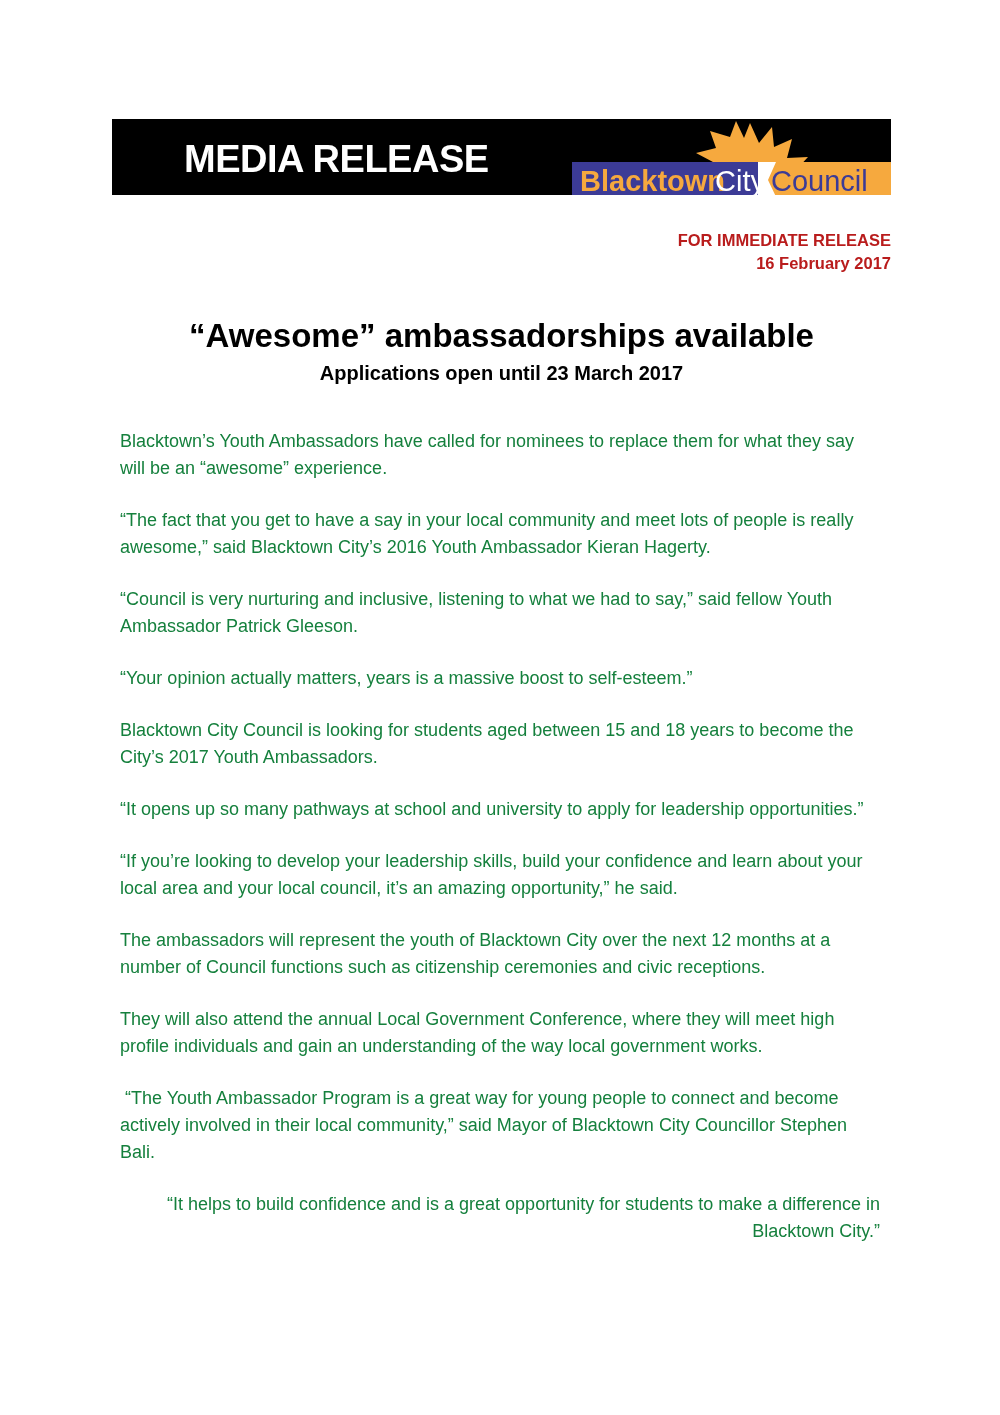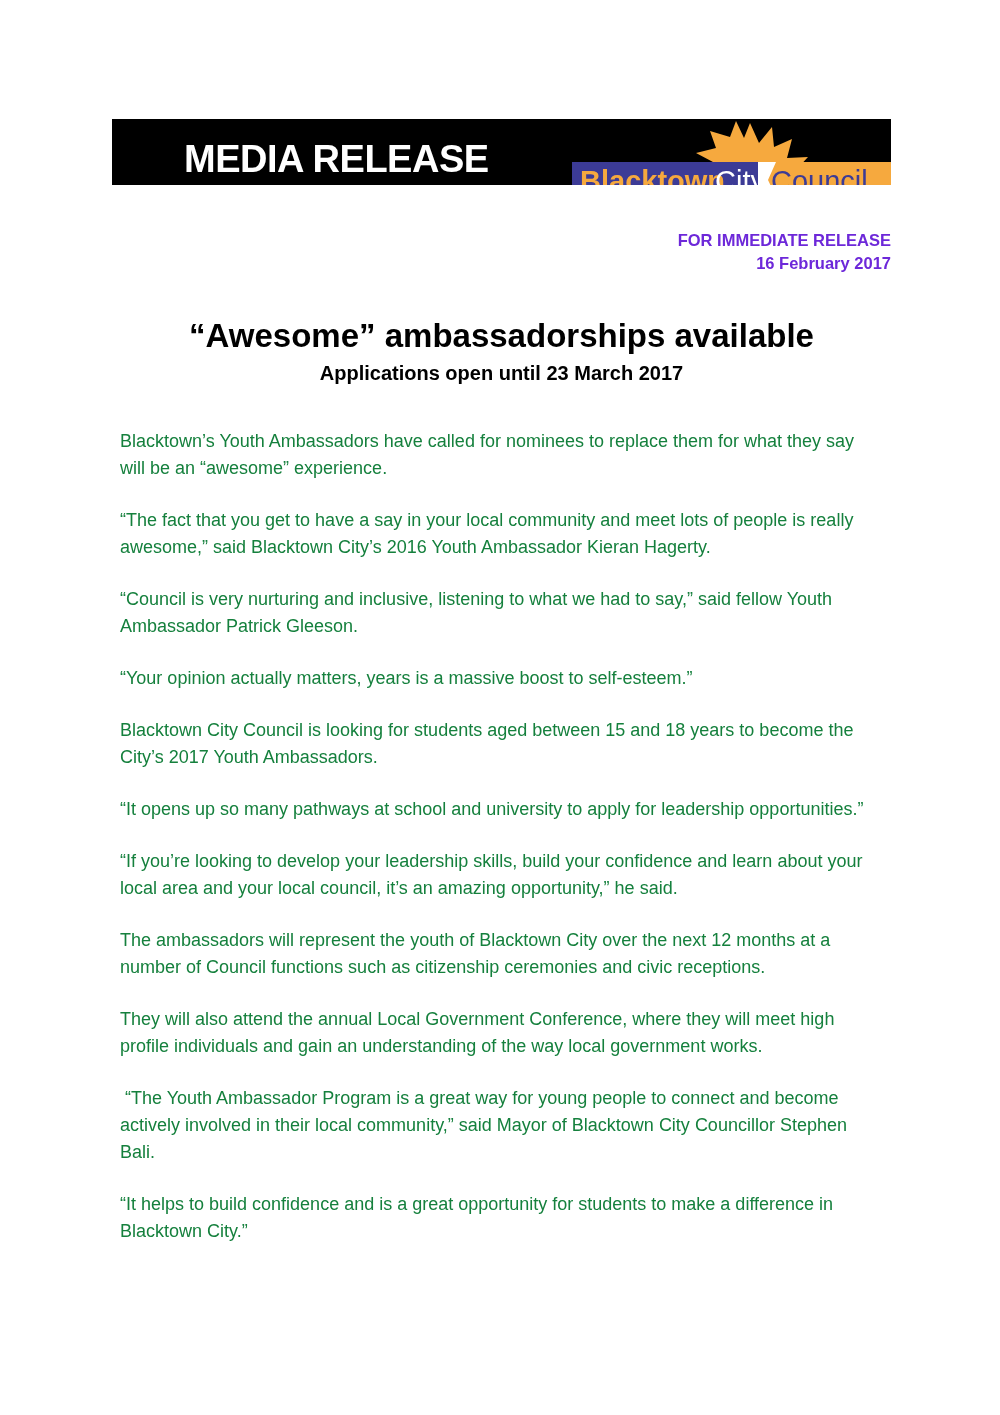--- a/index.html
+++ b/index.html
@@ -22,21 +22,21 @@
     height: 1415px;
     background: #ffffff;
   }
 
   
   .header-bar {
     position: absolute;
     left: 112px;
     top: 119px;
     width: 779px;
-    height: 66px;
+    height: 76px;
     background: #000000;
     overflow: hidden;
   }
 
   .masthead-title {
     position: absolute;
     left: 72px;
     top: 17px;
     font-family: "Liberation Sans", sans-serif;
     font-weight: bold;
@@ -64,21 +64,21 @@
   
   .release-meta {
     position: absolute;
     right: 109px;
     top: 229px;
     text-align: right;
     font-family: "Liberation Sans", sans-serif;
     font-weight: bold;
     font-size: 16.5px;
     line-height: 23px;
-    color: #6d28d9;
+    color: #b91c1c;
   }
   .release-meta div { white-space: nowrap; }
 
   
   .headline-block {
     position: absolute;
     left: 112px;
     top: 316px;
     width: 779px;
     text-align: center;
@@ -110,21 +110,21 @@
   }
   .body-copy p {
     margin: 0 0 25px 0;
     font-family: "Liberation Sans", sans-serif;
     font-size: 18px;
     line-height: 27px;
     color: #15803d;
     text-align: left;
     white-space: pre-wrap;
   }
-  .body-copy p:last-child { margin-bottom: 0; }
+  .body-copy p:last-child { margin-bottom: 0; text-align: right; }
 </style>
 </head>
 <body>
 
 <div class="page">
 
   <div class="header-bar">
 
     <div class="masthead-title">MEDIA RELEASE</div>
 

